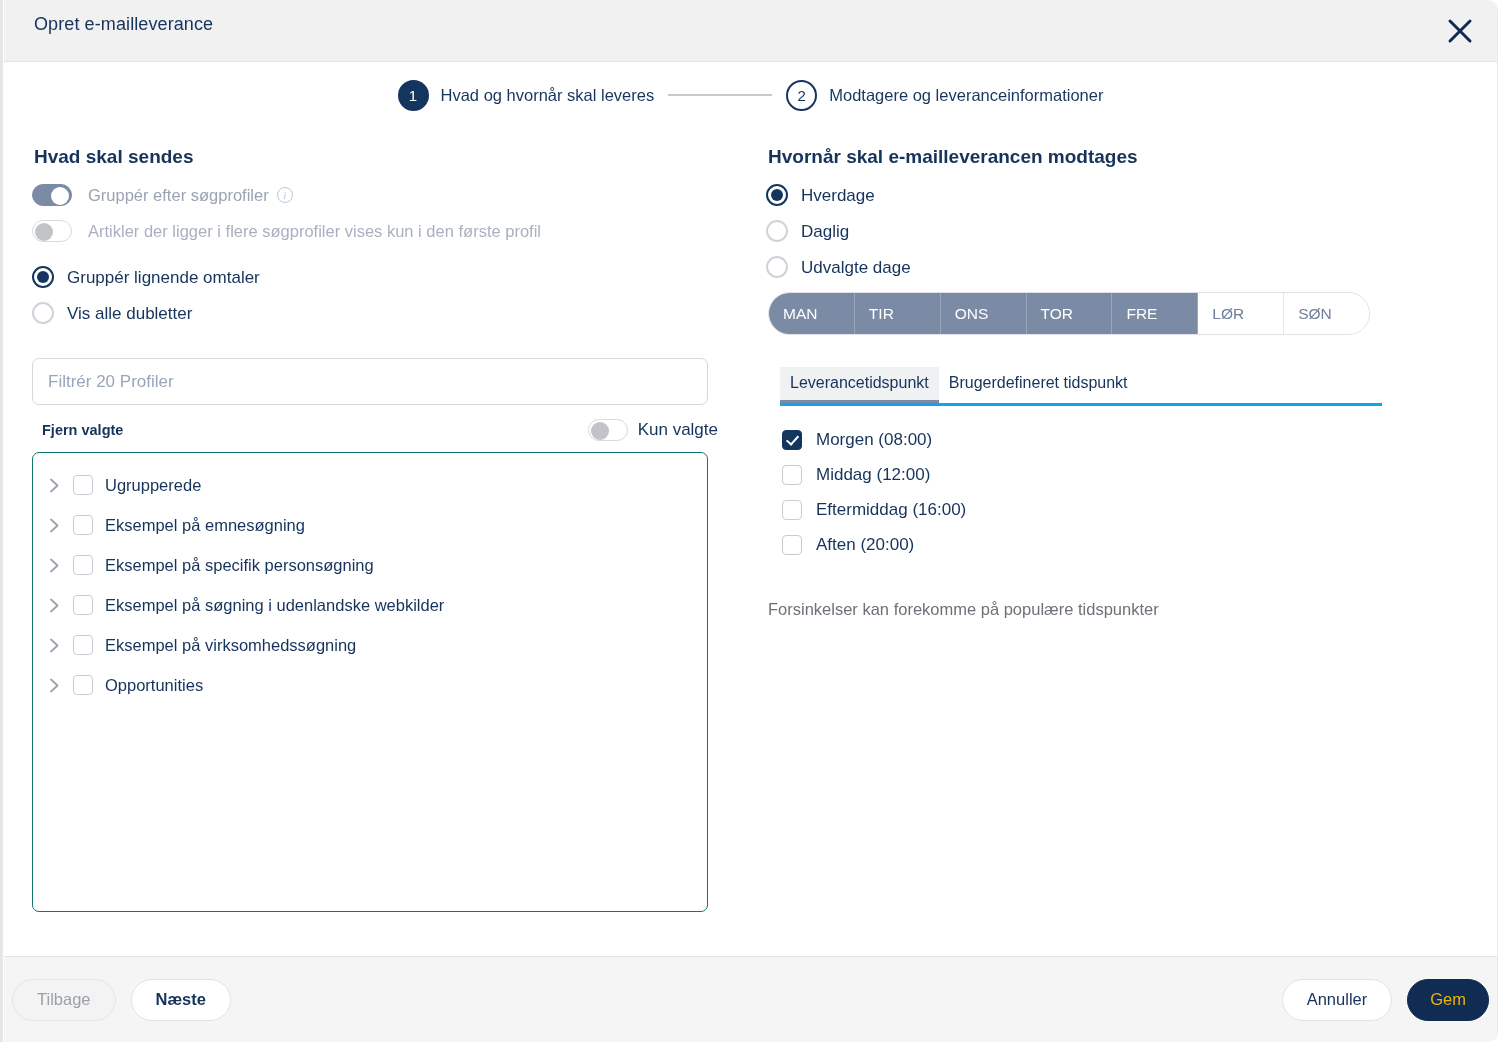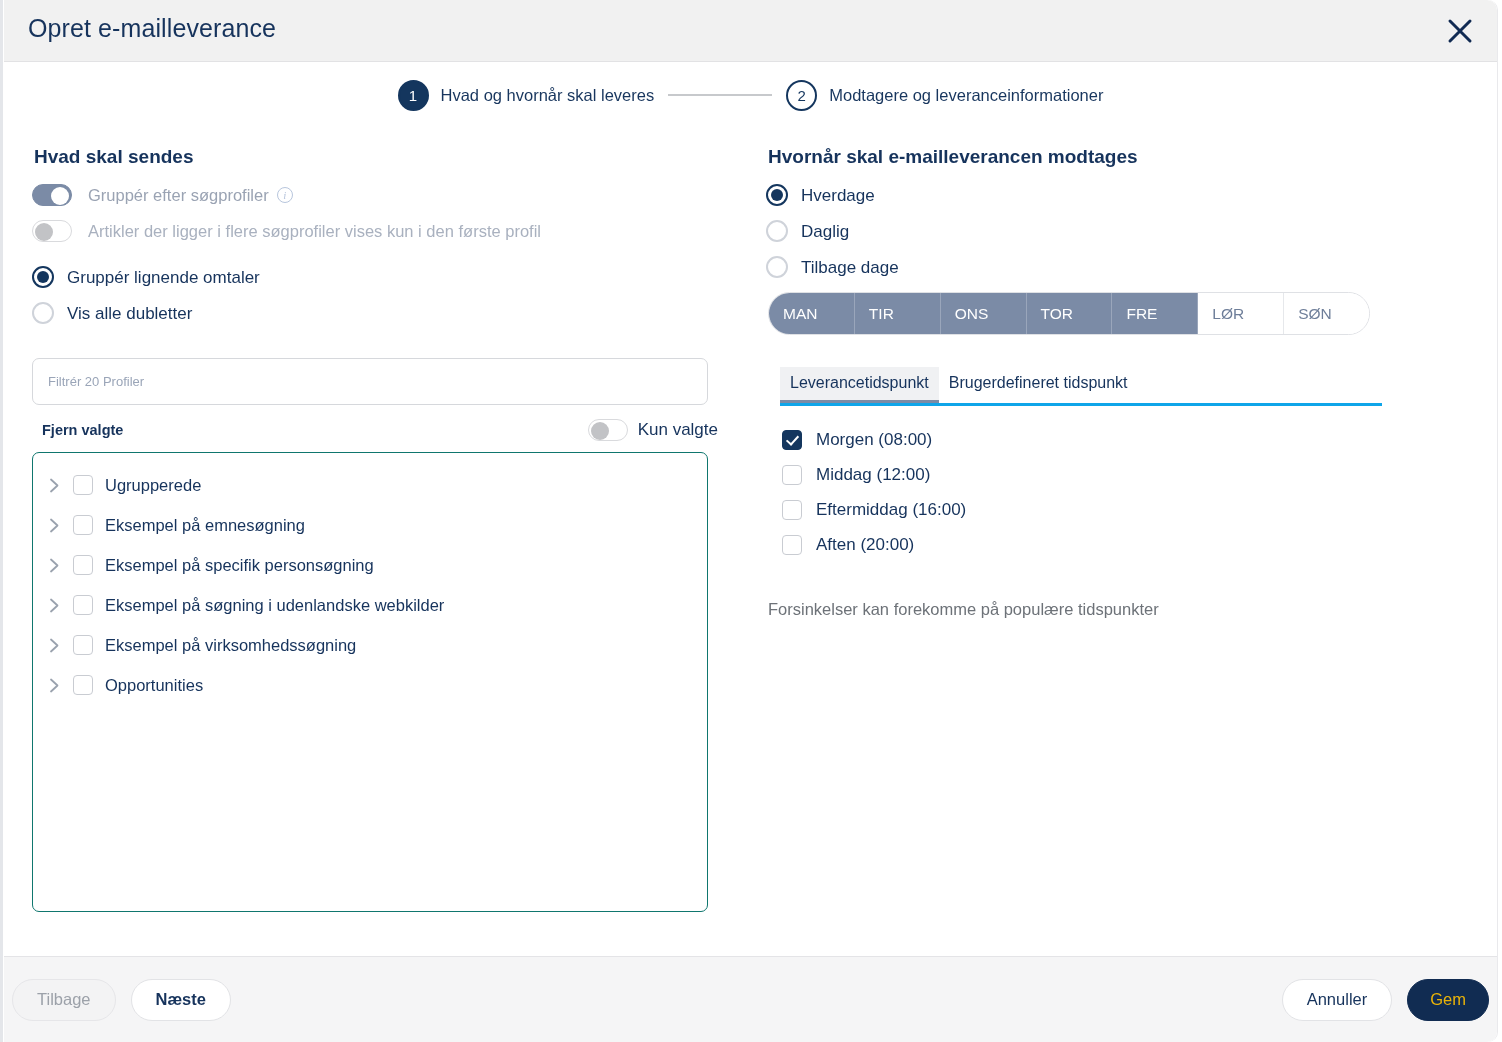--- a/index.html
+++ b/index.html
@@ -32,22 +32,22 @@
   .titlebar {
     position: relative;
     height: 62px;
     background: #f1f1f1;
     border-bottom: 1px solid #e2e2e4;
     border-radius: 0 10px 0 0;
     flex: 0 0 62px;
   }
   .titlebar-text {
     position: absolute;
-    left: 24px; top: 14px;
-    font-size: 25px;
+    left: 30px; top: 14px;
+    font-size: 18px;
     color: #16335c;
     letter-spacing: .1px;
     white-space: nowrap;
   }
   .close-btn {
     position: absolute;
     right: 14px; top: 8px;
     width: 46px; height: 46px;
     display: flex; align-items: center; justify-content: center;
     cursor: pointer;
@@ -184,21 +184,21 @@
   .radio-label { font-size: 17px; color: #16335c; }
 
   
   .filter-input {
     width: 676px;
     height: 47px;
     border: 1px solid #d6d8dc;
     border-radius: 7px;
     background: #ffffff;
     padding: 0 15px;
-    font-size: 13px;
+    font-size: 17px;
     color: #16335c;
     font-family: "Liberation Sans", sans-serif;
     margin-top: 20px;
     outline: none;
   }
   .filter-input::placeholder { color: #9aa5b8; }
 
   .list-head {
     display: flex;
     align-items: center;
@@ -509,21 +509,21 @@
       <div class="radio-row">
         <div class="radio checked"></div>
         <div class="radio-label">Hverdage</div>
       </div>
       <div class="radio-row">
         <div class="radio"></div>
         <div class="radio-label">Daglig</div>
       </div>
       <div class="radio-row">
         <div class="radio"></div>
-        <div class="radio-label">Tilbage dage</div>
+        <div class="radio-label">Udvalgte dage</div>
       </div>
 
       <div class="daypicker">
         <div class="day on">MAN</div>
         <div class="day on">TIR</div>
         <div class="day on">ONS</div>
         <div class="day on">TOR</div>
         <div class="day on">FRE</div>
         <div class="day off">LØR</div>
         <div class="day off">SØN</div>

